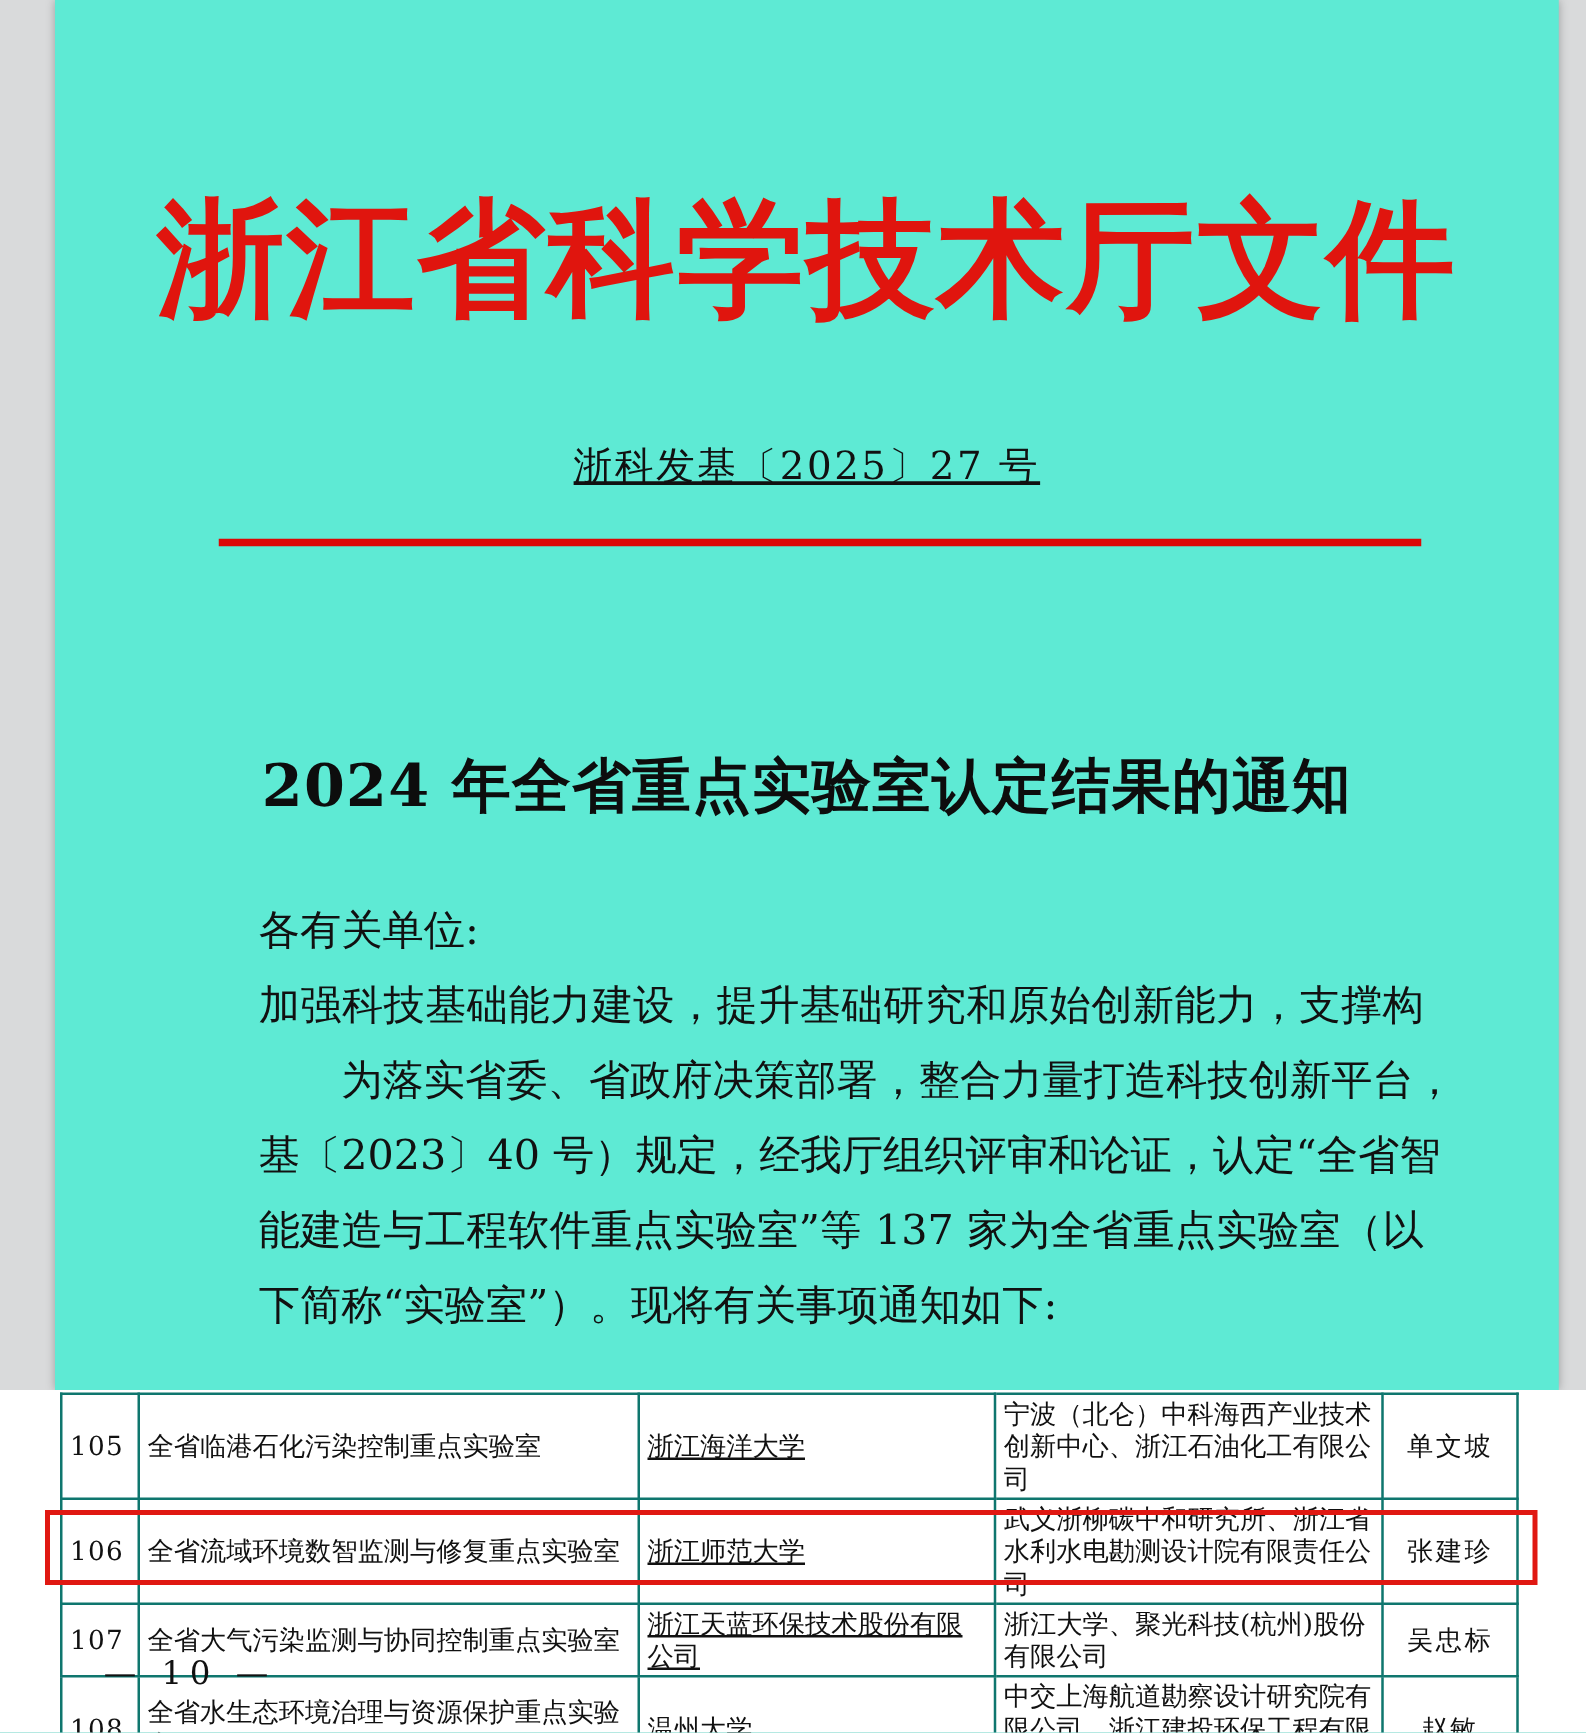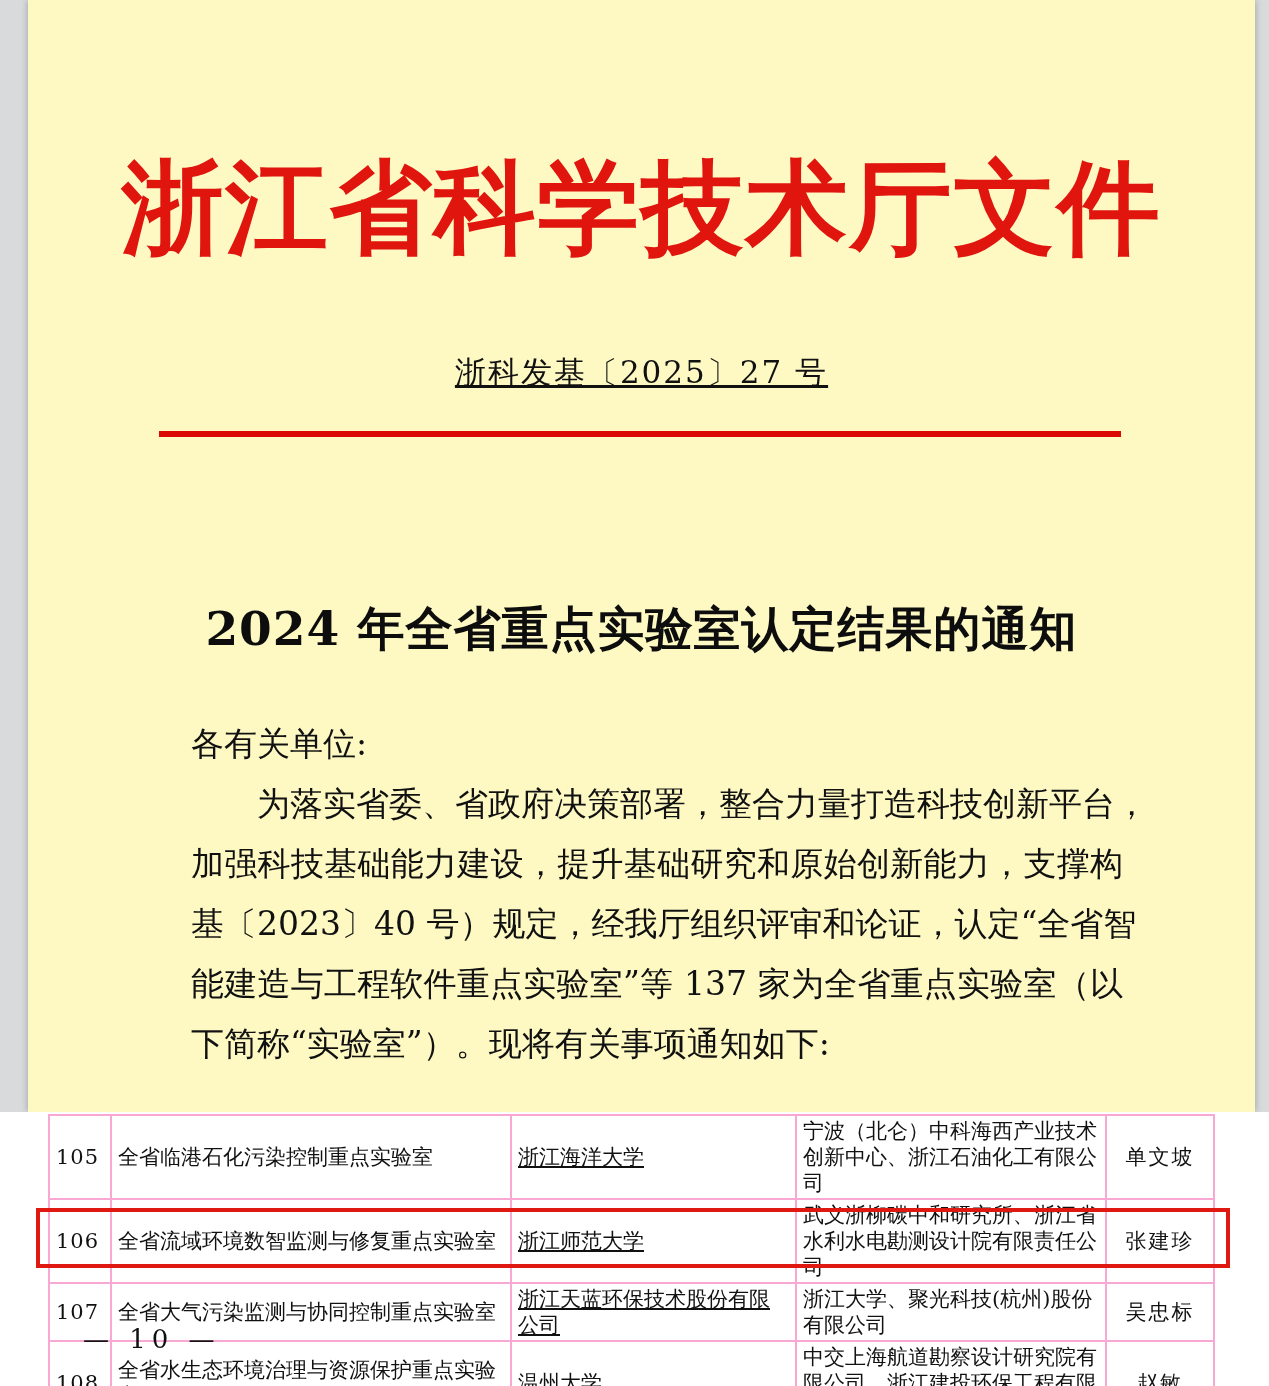--- a/index.html
+++ b/index.html
@@ -8,26 +8,25 @@
     background:#d9dadb;
     font-family:"DejaVu Serif","Liberation Serif",serif;
     position:relative;
     overflow:hidden;
     color:#1a1a1a;
   }
   .stage{position:absolute;inset:0;}
   
   .page{
     position:absolute;
-    left:28px;top:0;
+    left:44px;top:0;
     width:1203px;height:1112px;
-    background:#fef9c3;
+    background:#5eead4;
     box-shadow:0 0 7px rgba(0,0,0,.28);
     overflow:hidden;
-    padding-left:24px;
   }
   .red-head{
     position:absolute;
     left:0;top:148px;width:100%;
     margin:0;
     text-align:center;
     font-size:102px;
     line-height:118px;
     font-weight:900;
     color:#e0150e;
@@ -92,21 +91,21 @@
   }
   table.labs{
     position:absolute;
     left:48px;top:2px;
     border-collapse:collapse;
     table-layout:fixed;
     width:1165px;
     font-family:"DejaVu Serif","Liberation Serif",serif;
   }
   table.labs td{
-    border:2px solid #f9a8d4;
+    border:2px solid #0f766e;
     font-size:21px;
     line-height:26px;
     color:#111;
     padding:2px 6px;
     height:46px;
     vertical-align:middle;
     overflow:hidden;
   }
   td.c-num{font-size:22px;letter-spacing:1px;margin-top:40px;}
   td.c-lab{padding-left:12px;}
@@ -134,22 +133,22 @@
 
 <div class="stage">
 
   <div class="page">
     <h1 class="red-head">浙江省科学技术厅文件</h1>
     <div class="doc-num">浙科发基〔2025〕27 号</div>
     <div class="red-rule"></div>
     <div class="notice-title l2">2024 年全省重点实验室认定结果的通知</div>
     <div class="salutation">各有关单位:</div>
     <div class="para">
+      <div class="bodyline">加强科技基础能力建设，提升基础研究和原始创新能力，支撑构</div>
       <div class="bodyline indent">为落实省委、省政府决策部署，整合力量打造科技创新平台，</div>
-      <div class="bodyline">加强科技基础能力建设，提升基础研究和原始创新能力，支撑构</div>
       <div class="bodyline">基〔2023〕40 号）规定，经我厅组织评审和论证，认定“全省智</div>
       <div class="bodyline">能建造与工程软件重点实验室”等 137 家为全省重点实验室（以</div>
       <div class="bodyline last">下简称“实验室”）。现将有关事项通知如下:</div>
     </div>
   </div>
 
   <div class="overlay">
     <table class="labs">
       <colgroup>
         <col style="width:62px">

